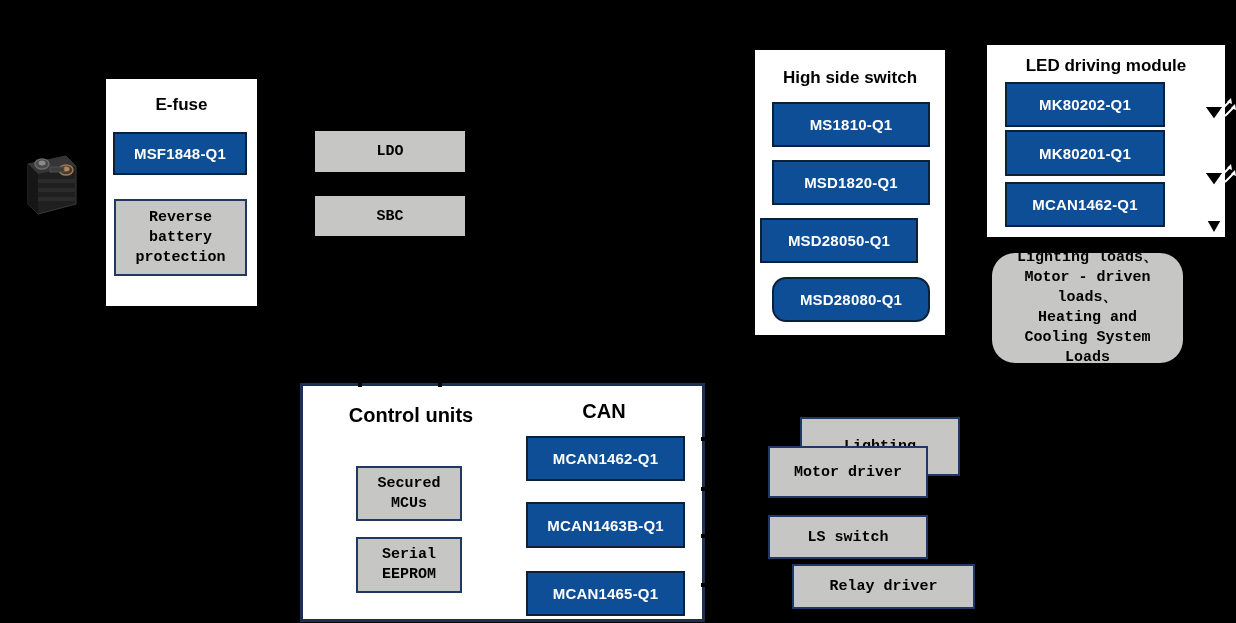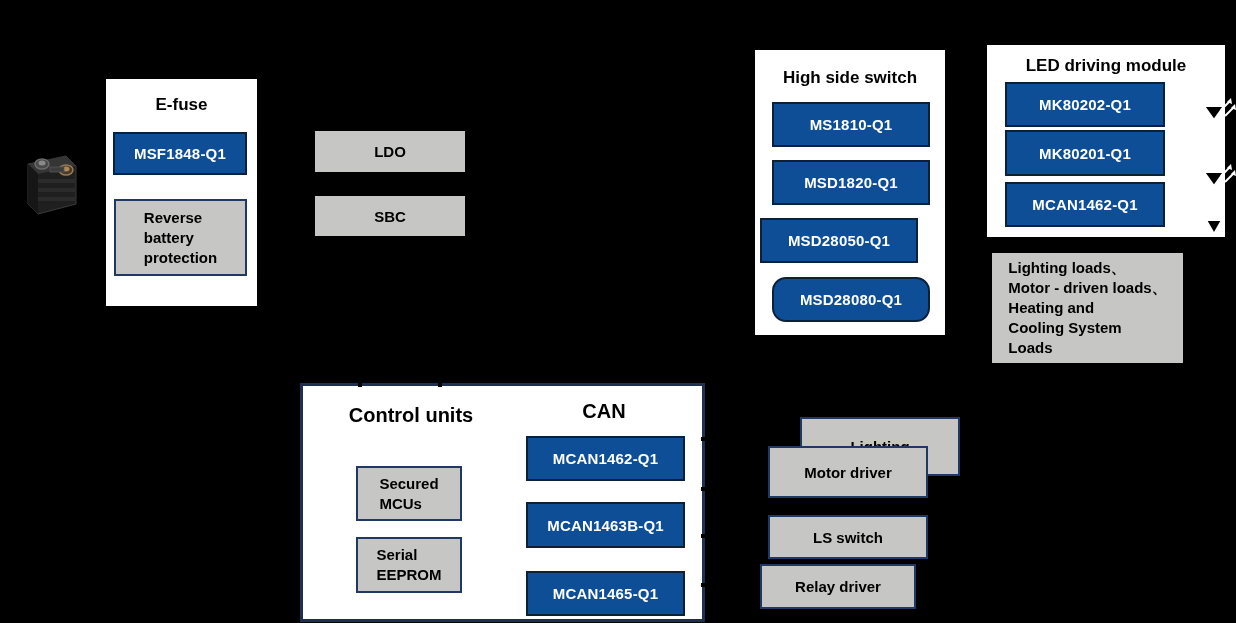--- a/index.html
+++ b/index.html
@@ -14,24 +14,24 @@
   .panel{position:absolute;background:var(--panel-white);box-sizing:border-box;}
   .panel.outlined{border:3px solid var(--panel-border);}
   .ptitle{position:absolute;left:0;right:0;margin:0;text-align:center;font-size:17px;
     font-weight:bold;color:var(--text-black);}
   .ptitle.big{font-size:20px;}
   .chip{position:absolute;background:var(--chip-blue);border:2px solid var(--chip-border);
     color:var(--chip-text);font-weight:bold;font-size:15px;display:flex;align-items:center;
     justify-content:center;text-align:center;box-sizing:border-box;letter-spacing:.2px;}
   .grayblock{position:absolute;background:var(--block-gray);color:var(--text-black);
     font-weight:bold;font-size:15px;display:flex;align-items:center;justify-content:center;
-    box-sizing:border-box;}
+    text-align:center;box-sizing:border-box;font-family:Liberation Mono, monospace;}
   .bordered{border:2px solid var(--block-border);}
   .preline{white-space:pre-line;line-height:20px;}
-  .loads{line-height:20px;font-size:15px;}
+  .loads{line-height:20px;font-size:15px;border-radius:23px;}
   .tick{position:absolute;background:#000;}
   svg{display:block;}
 </style>
 </head>
 <body>
 
 <div class="stage">
 
   <svg style="position:absolute;left:14px;top:146px;" width="72" height="74" viewBox="0 0 72 74">
     <polygon points="14,18 52,10 62,20 62,58 24,68 14,58" fill="#1f1f1f" stroke="#3a3a3a" stroke-width="1"></polygon>
@@ -117,15 +117,15 @@
   <div class="tick" style="left:701px;top:437px;width:8px;height:4px;"></div>
   <div class="tick" style="left:701px;top:487px;width:8px;height:4px;"></div>
   <div class="tick" style="left:701px;top:534px;width:8px;height:4px;"></div>
   <div class="tick" style="left:701px;top:583px;width:8px;height:4px;"></div>
   <div class="tick" style="left:358px;top:380px;width:4px;height:7px;"></div>
   <div class="tick" style="left:438px;top:380px;width:4px;height:7px;"></div>
 
   <div class="grayblock bordered" style="left:768px;top:417px;width:160px;height:59px;margin-left:32px;">Lighting</div>
   <div class="grayblock bordered" style="left:768px;top:446px;width:160px;height:52px;">Motor driver</div>
   <div class="grayblock bordered" style="left:768px;top:515px;width:160px;height:44px;">LS switch</div>
-  <div class="grayblock bordered" style="left:760px;top:564px;width:156px;height:45px;">Relay driver</div>
+  <div class="grayblock bordered" style="left:792px;top:564px;width:183px;height:45px;">Relay driver</div>
 
 </div>
 
 </body></html>

